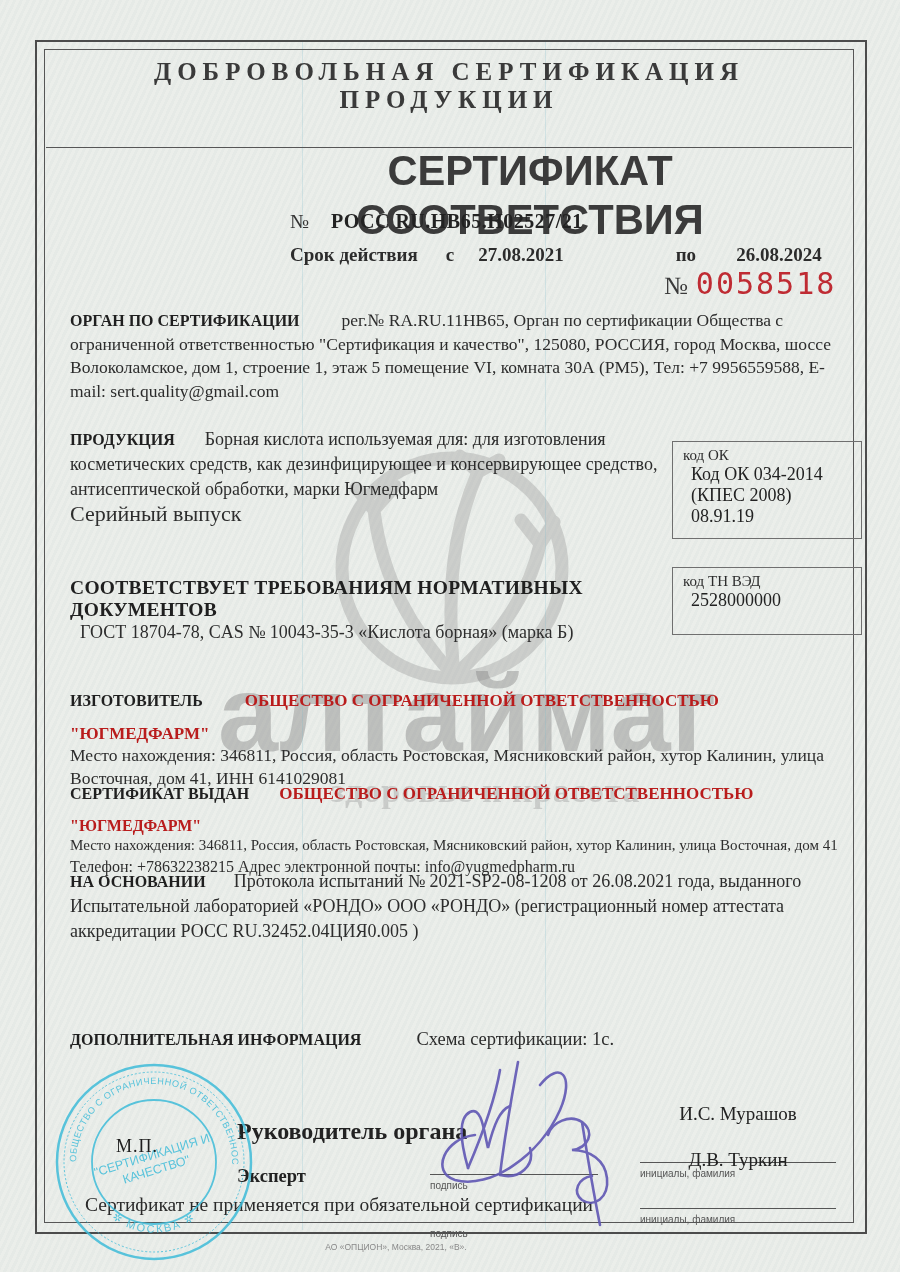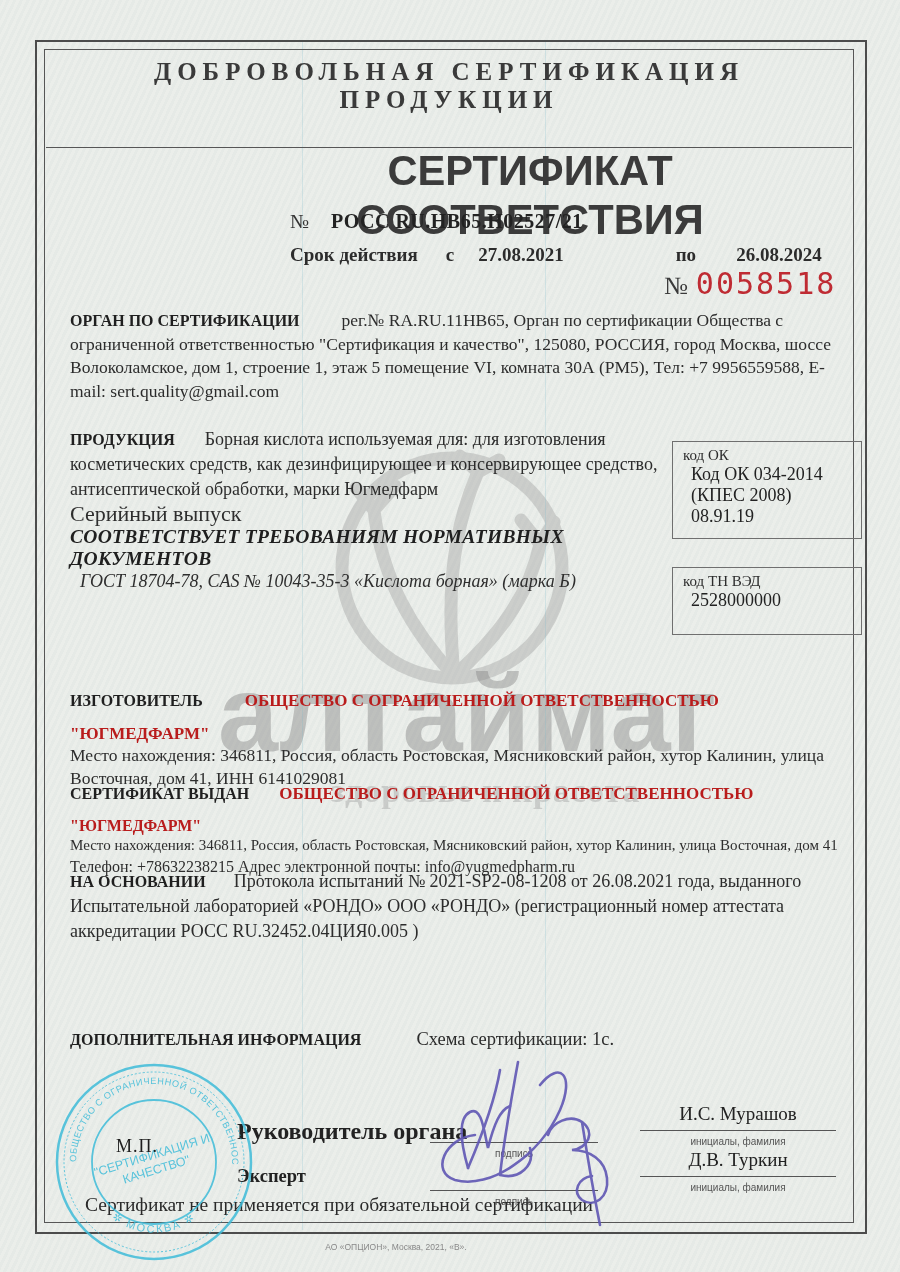--- a/index.html
+++ b/index.html
@@ -47,42 +47,42 @@
   .product-block{left:70px;top:427px;width:612px;z-index:3;}
   .product-block .para{line-height:24px;}
   .product-block .seclabel{margin-right:30px;}
   .product-block .sectext{font-size:18px;}
   .serial-line{font-size:22px;line-height:24px;}
   .codebox{border:1px solid #6f6f6f;z-index:3;padding:5px 10px;background:transparent;}
   .codebox .cb-label{font-size:15px;color:#2c2c2c;}
   .codebox .cb-line{font-size:18px;color:#222;margin-left:8px;line-height:21px;}
   .box-ok{left:672px;top:441px;width:168px;height:86px;}
   .box-tnved{left:672px;top:567px;width:168px;height:56px;}
-  .comply-block{left:70px;top:526px;width:620px;z-index:3;font-style:italic;}
+  .comply-block{left:70px;top:577px;width:620px;z-index:3;}
   .comply-block .seclabel{font-size:19.5px;letter-spacing:.3px;}
   .comply-text{font-size:18px;margin-left:10px;line-height:23px;}
   .maker-block{left:70px;top:690px;width:790px;z-index:3;}
   .caps-name{font-size:17px;font-weight:bold;color:#b91c1c;margin-top:11px;}
   .maker-block .seclabel{margin-right:42px;}
   .addr{font-size:17.5px;line-height:23px;}
   .issued-block{left:70px;top:783px;width:795px;z-index:3;}
   .issued-block .seclabel{margin-right:30px;}
   .issued-block .caps-name{font-weight:600;}
   .addr-small{font-size:15px;line-height:21px;white-space:nowrap;}
   .basis-block{left:70px;top:869px;width:795px;z-index:3;}
   .basis-block .para{line-height:25px;}
   .basis-block .seclabel{margin-right:28px;}
   .basis-block .sectext{font-size:18px;}
   .addinfo-block{left:70px;top:1029px;z-index:3;}
   .addinfo-block .seclabel{margin-right:55px;}
   .addinfo-block .sectext{font-size:18.5px;}
   .mp-text{left:116px;top:1136px;font-size:18px;color:#1d1d1d;z-index:7;letter-spacing:1px;}
   .role1{left:237px;top:1118px;font-size:24px;font-weight:bold;color:#222;z-index:3;}
   .role2{left:237px;top:1166px;font-size:18.5px;font-weight:bold;color:#222;z-index:3;text-align:center;}
-  .sigline{border-top:1px solid #555;text-align:center;z-index:3;}
+  .sigline{border-top:1px solid #555;text-align:left;z-index:3;margin-top:32px;}
   .sig-cap{font-family:"Liberation Sans",sans-serif;font-size:10px;color:#555;}
   .sline1{left:430px;top:1142px;width:168px;}
   .sline2{left:430px;top:1190px;width:168px;}
   .name-col{text-align:center;z-index:3;}
   .name-val{font-size:19px;color:#222;}
   .nm1{left:640px;top:1103px;width:196px;}
   .nm2{left:640px;top:1149px;width:196px;}
   .nline1{left:640px;top:1130px;width:196px;}
   .nline2{left:640px;top:1176px;width:196px;}
   .disclaimer{left:85px;top:1194px;font-size:19.5px;color:#2a2a2a;z-index:3;}

